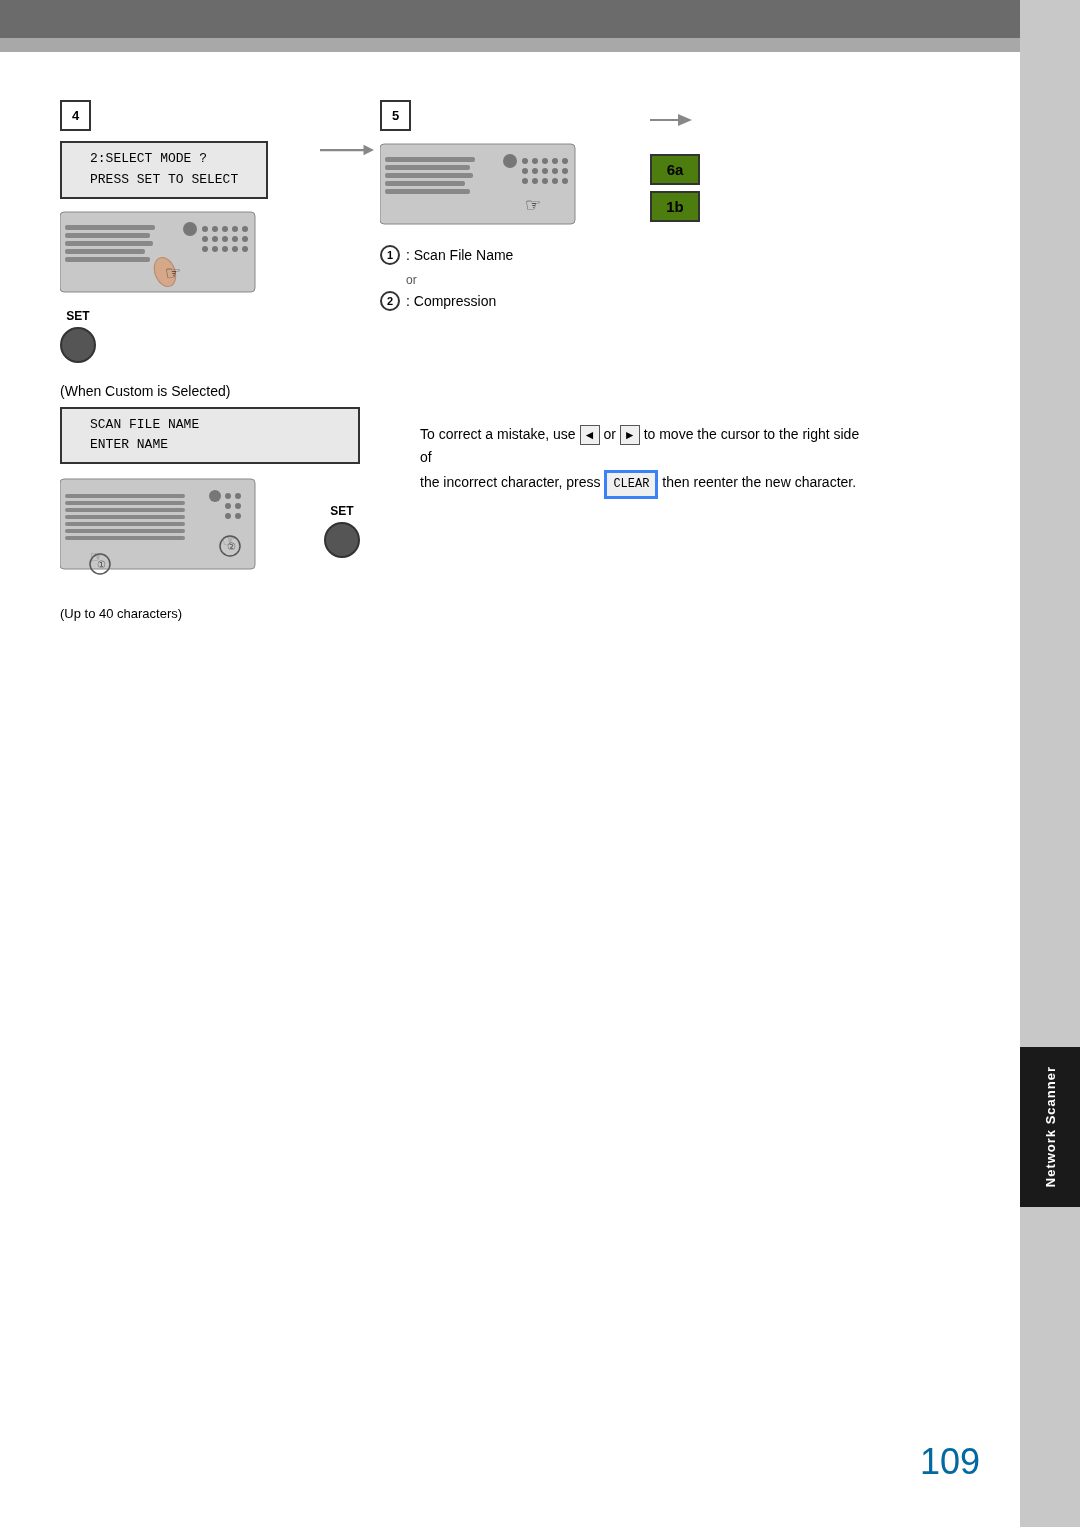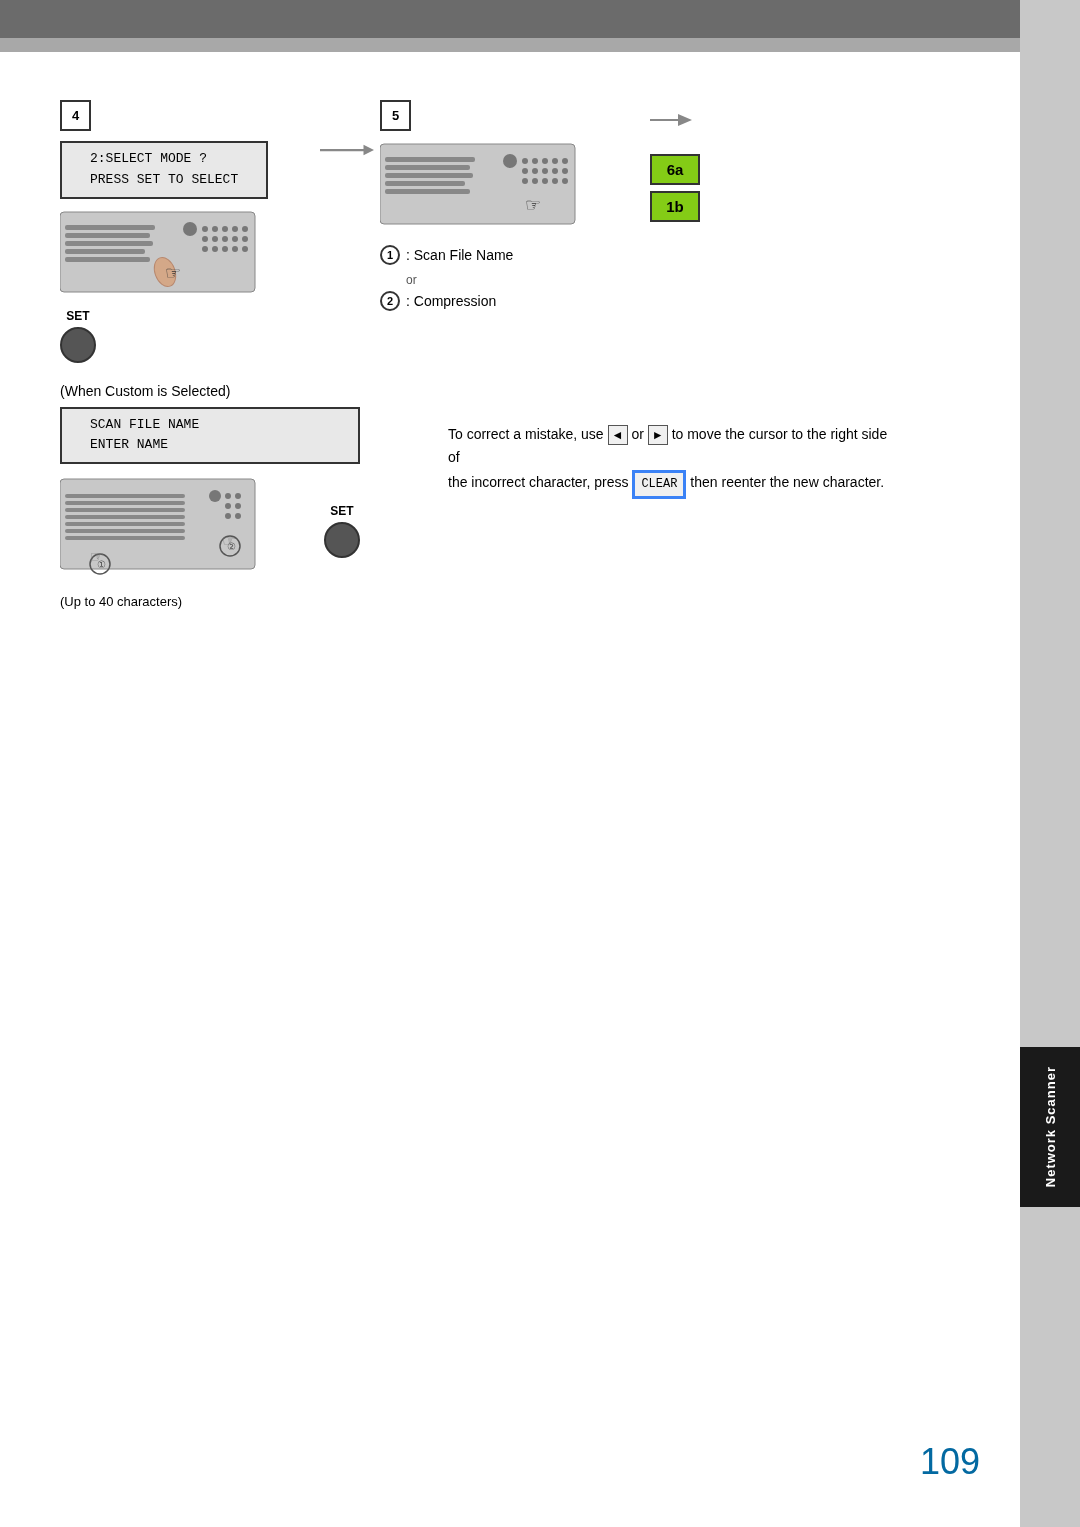--- a/index.html
+++ b/index.html
@@ -141,21 +141,21 @@
       background: #555;
       border: 2px solid #333;
     }
     .step6-box {
       border: 2px solid #333;
       padding: 5px 12px;
       font-size: 15px;
       font-weight: bold;
       min-width: 42px;
       text-align: center;
-      background: #84cc16;
+      background: #4d7c0f;
     }
 
     
     .circle-num {
       display: inline-flex;
       align-items: center;
       justify-content: center;
       width: 20px;
       height: 20px;
       border: 2px solid #333;
@@ -174,38 +174,38 @@
       font-size: 12px;
       margin-left: 26px;
       margin-bottom: 4px;
       color: #555;
     }
 
     
     .lower-section {
       margin-top: 20px;
       display: flex;
-      gap: 88px;
+      gap: 60px;
       align-items: flex-start;
     }
 
     .lower-left {
       display: flex;
       flex-direction: column;
       min-width: 300px;
     }
 
     .when-custom {
       font-size: 14px;
       margin-bottom: 8px;
     }
 
     .up-to-chars {
       font-size: 13px;
-      margin-top: 6px;
+      margin-top: 18px;
     }
 
     .lower-right {
       flex: 1;
       padding-top: 40px;
     }
 
     .instruction-text {
       font-size: 14px;
       line-height: 1.7;

